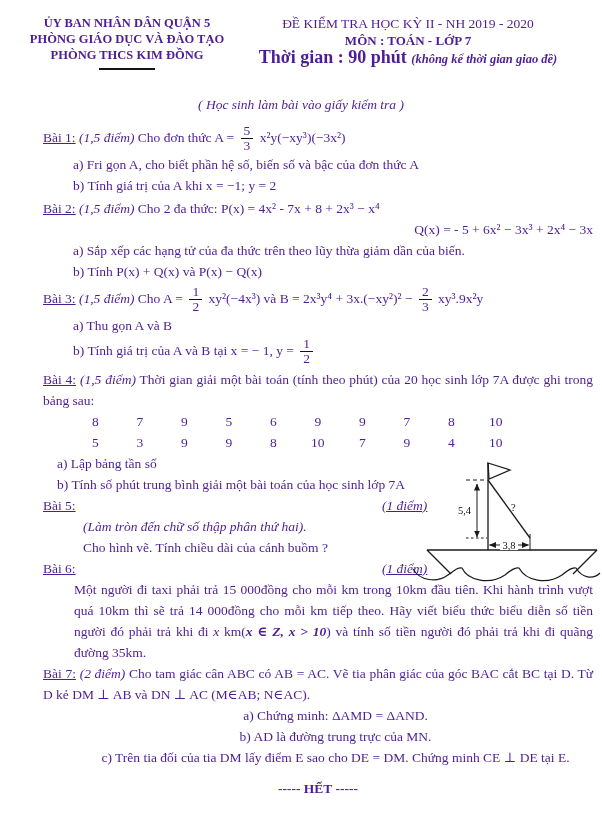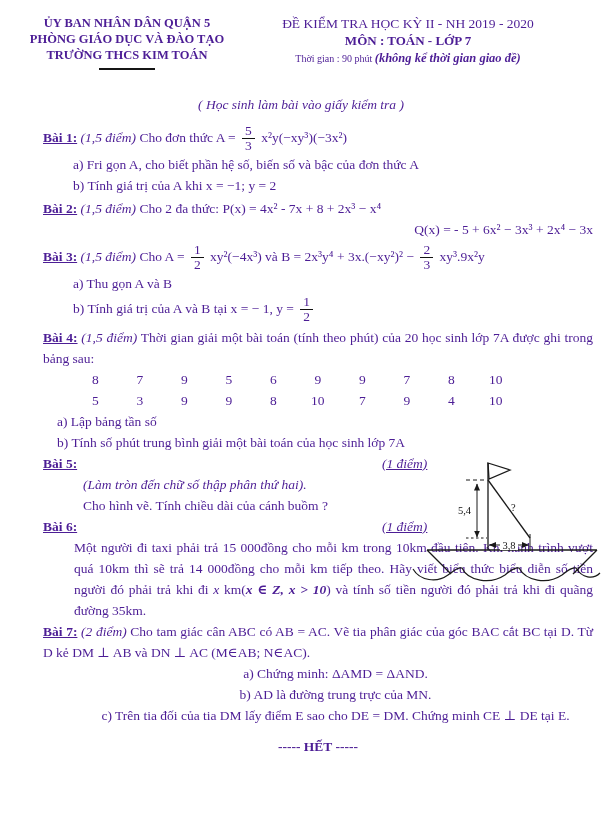--- a/index.html
+++ b/index.html
@@ -9,25 +9,25 @@
     font-size:13.5px;color:#4c1d95;line-height:21px;overflow:hidden;
     margin:0 auto;
   }
   p{margin:0;}
   .header{display:flex;padding-top:15px;}
   .hdr-left{width:238px;margin-left:8px;text-align:center;font-weight:bold;font-size:12.5px;line-height:16px;}
   .hdr-rule{width:56px;height:2px;background:#151515;margin:5px auto 0;}
   .hdr-right{width:312px;margin-left:6px;text-align:center;font-size:13px;line-height:17px;}
   .hdr-right .t1{font-weight:normal;font-size:13.5px;}
   .hdr-right .t2{font-weight:bold;}
-  .hdr-right .t3b{font-weight:normal;font-size:10px;}
+  .hdr-right .t3b{font-weight:bold;font-size:18px;}
   .hdr-right .t3i{font-weight:bold;font-style:italic;font-size:12.5px;}
   .instruction{text-align:center;font-style:italic;margin-top:24px;}
   .content{padding:0 9px 0 43px;}
-  .bai{font-weight:bold;text-decoration:underline;}
+  .bai{font-weight:normal;text-decoration:underline;}
   .pts{font-style:italic;}
   .just{text-align:justify;}
   .indent1{padding-left:30px;}
   .indent-b4{padding-left:14px;}
   .indent-b5{padding-left:40px;}
   .indent-b7{padding-left:35px;text-align:center;}
   .indent-q{padding-left:77px;text-align:right;}
   .para6{padding-left:31px;text-align:justify;}
   .ital{font-style:italic;}
   .boldm{font-weight:bold;font-style:italic;}
@@ -46,21 +46,21 @@
 </style>
 </head>
 <body>
 
 <div class="page">
 
   <div class="header">
     <div class="hdr-left">
       <div>ỦY BAN NHÂN DÂN QUẬN 5</div>
       <div>PHÒNG GIÁO DỤC VÀ ĐÀO TẠO</div>
-      <div>TRƯỜNG THCS KIM TOÁN</div>
+      <div>PHÒNG THCS KIM ĐỒNG</div>
       <div class="hdr-rule"></div>
     </div>
     <div class="hdr-right">
       <div class="t1">ĐỀ KIỂM TRA HỌC KỲ II - NH 2019 - 2020</div>
       <div class="t2">MÔN : TOÁN - LỚP 7</div>
       <div><span class="t3b">Thời gian : 90 phút </span><span class="t3i">(không kể thời gian giao đề)</span></div>
     </div>
   </div>
 
   <p class="instruction">( Học sinh làm bài vào giấy kiểm tra )</p>
@@ -75,20 +75,22 @@
         </span><span> x²y(−xy³)(−3x²)</span>
     </p>
     <p class="indent1">a) Fri gọn A, cho biết phần hệ số, biến số và bậc của đơn thức A</p>
     <p class="indent1">b) Tính giá trị của A khi x = −1; y = 2</p>
 
     <p class="mt2">
       <span class="bai">Bài 2:</span>
       <span class="pts">(1,5 điểm)</span><span> Cho 2 đa thức: P(x) = 4x² - 7x + 8 + 2x³ − x⁴</span>
     </p>
     <p class="indent-q">Q(x) = - 5 + 6x² − 3x³ + 2x⁴ − 3x</p>
+    <p class="indent1">a) Sắp xếp các hạng tử của đa thức trên theo lũy thừa giảm dần của biến.</p>
+    <p class="indent1">b) Tính P(x) + Q(x) và P(x) − Q(x)</p>
 
     <p class="mt2">
       <span class="bai">Bài 3:</span>
       <span class="pts">(1,5 điểm)</span><span> Cho A = </span><span class="frac">
           <span class="num">1</span>
           <span class="den">2</span>
         </span><span> xy²(−4x³) và B = 2x³y⁴ + 3x.(−xy²)² − </span><span class="frac">
           <span class="num">2</span>
           <span class="den">3</span>
         </span><span> xy³.9x²y</span>

